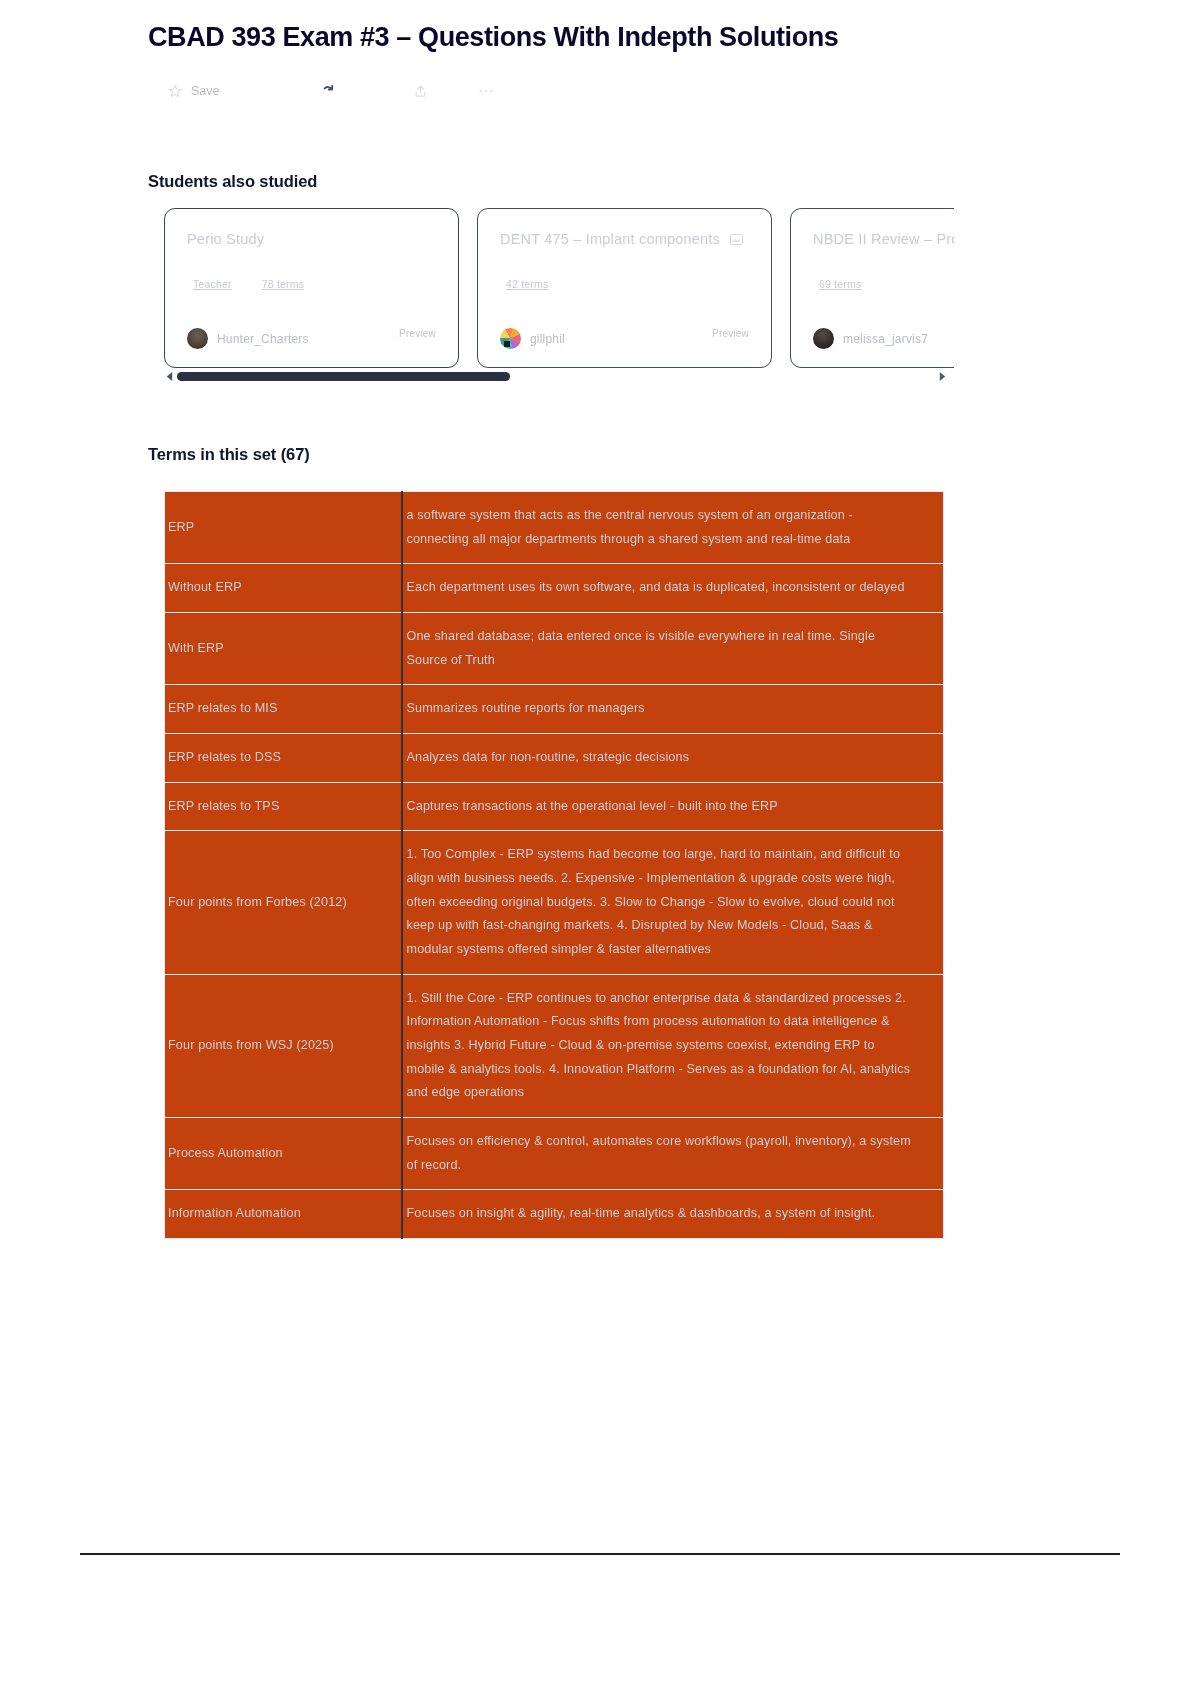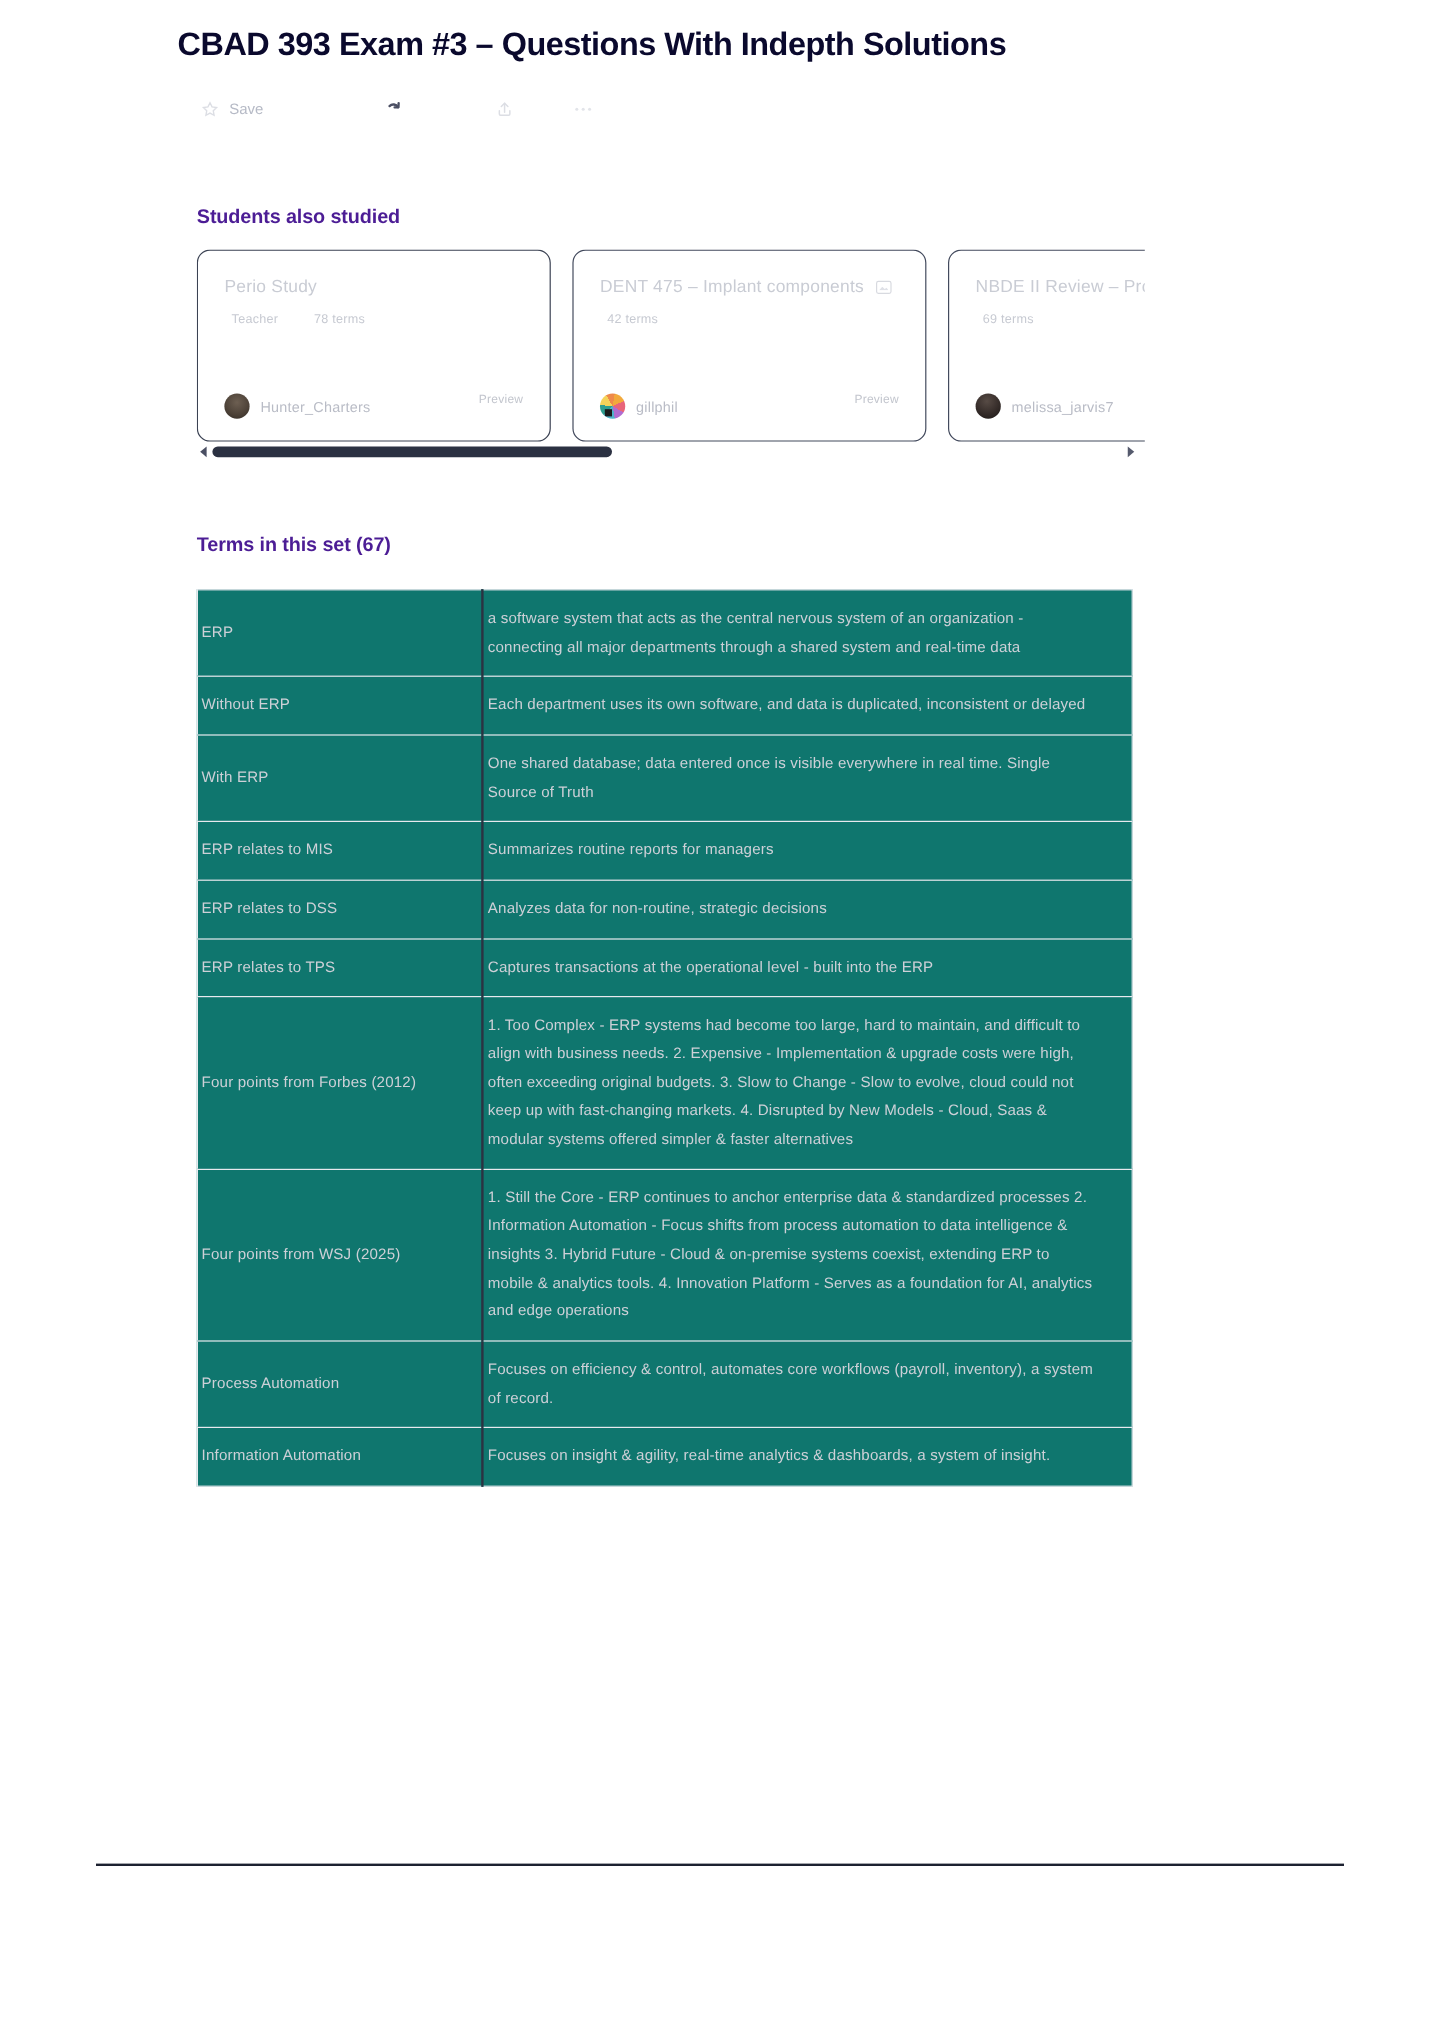--- a/index.html
+++ b/index.html
@@ -62,24 +62,24 @@
     color: #d3d6de;
   }
   .tool-gap-a { margin-left: 74px; }
   .tool-gap-b { margin-left: 50px; }
   .tool-gap-c { margin-left: 22px; }
   .tool-label-faint { color: #cfd2da; }
 
   
   .section-heading {
     position: absolute;
-    left: 164px;
+    left: 148px;
     font-size: 16.5px;
     font-weight: bold;
-    color: #4c1d95;
+    color: #0f172a;
     letter-spacing: -0.1px;
   }
   #heading-students { top: 158px; }
   #heading-terms   { top: 431px; }
 
   
   .carousel {
     position: absolute;
     left: 164px;
     top: 208px;
@@ -126,27 +126,28 @@
     content: "";
     position: absolute;
     left: 1.5px;
     bottom: 1.5px;
     width: 8px;
     height: 4px;
     background: #dfe1e7;
     clip-path: polygon(0 100%, 35% 25%, 60% 70%, 80% 45%, 100% 100%);
   }
   .set-meta {
-    margin-top: 13px;
+    margin-top: 31px;
     display: flex;
     gap: 30px;
     font-size: 10.5px;
     color: #c7cad2;
     letter-spacing: 0.2px;
     padding-left: 6px;
+    text-decoration: underline;
   }
   .set-footer {
     position: absolute;
     left: 22px;
     right: 22px;
     bottom: 18px;
     display: flex;
     align-items: flex-start;
     justify-content: space-between;
   }
@@ -244,21 +245,21 @@
   }
 
   
   .terms-table {
     position: absolute;
     left: 164px;
     top: 491px;
     width: 780px;
     border: 1px solid #e7e9ee;
     border-collapse: collapse;
-    background: #0f766e;
+    background: #c2410c;
   }
   .terms-table tr { border-bottom: 1px solid #e7e9ee; }
   .terms-table tr:last-child { border-bottom: none; }
   .terms-table td {
     vertical-align: middle;
     padding: 12px 16px 12px 4px;
     font-size: 12.6px;
     line-height: 1.88;
     color: #cdd0d7;
     letter-spacing: 0.15px;

